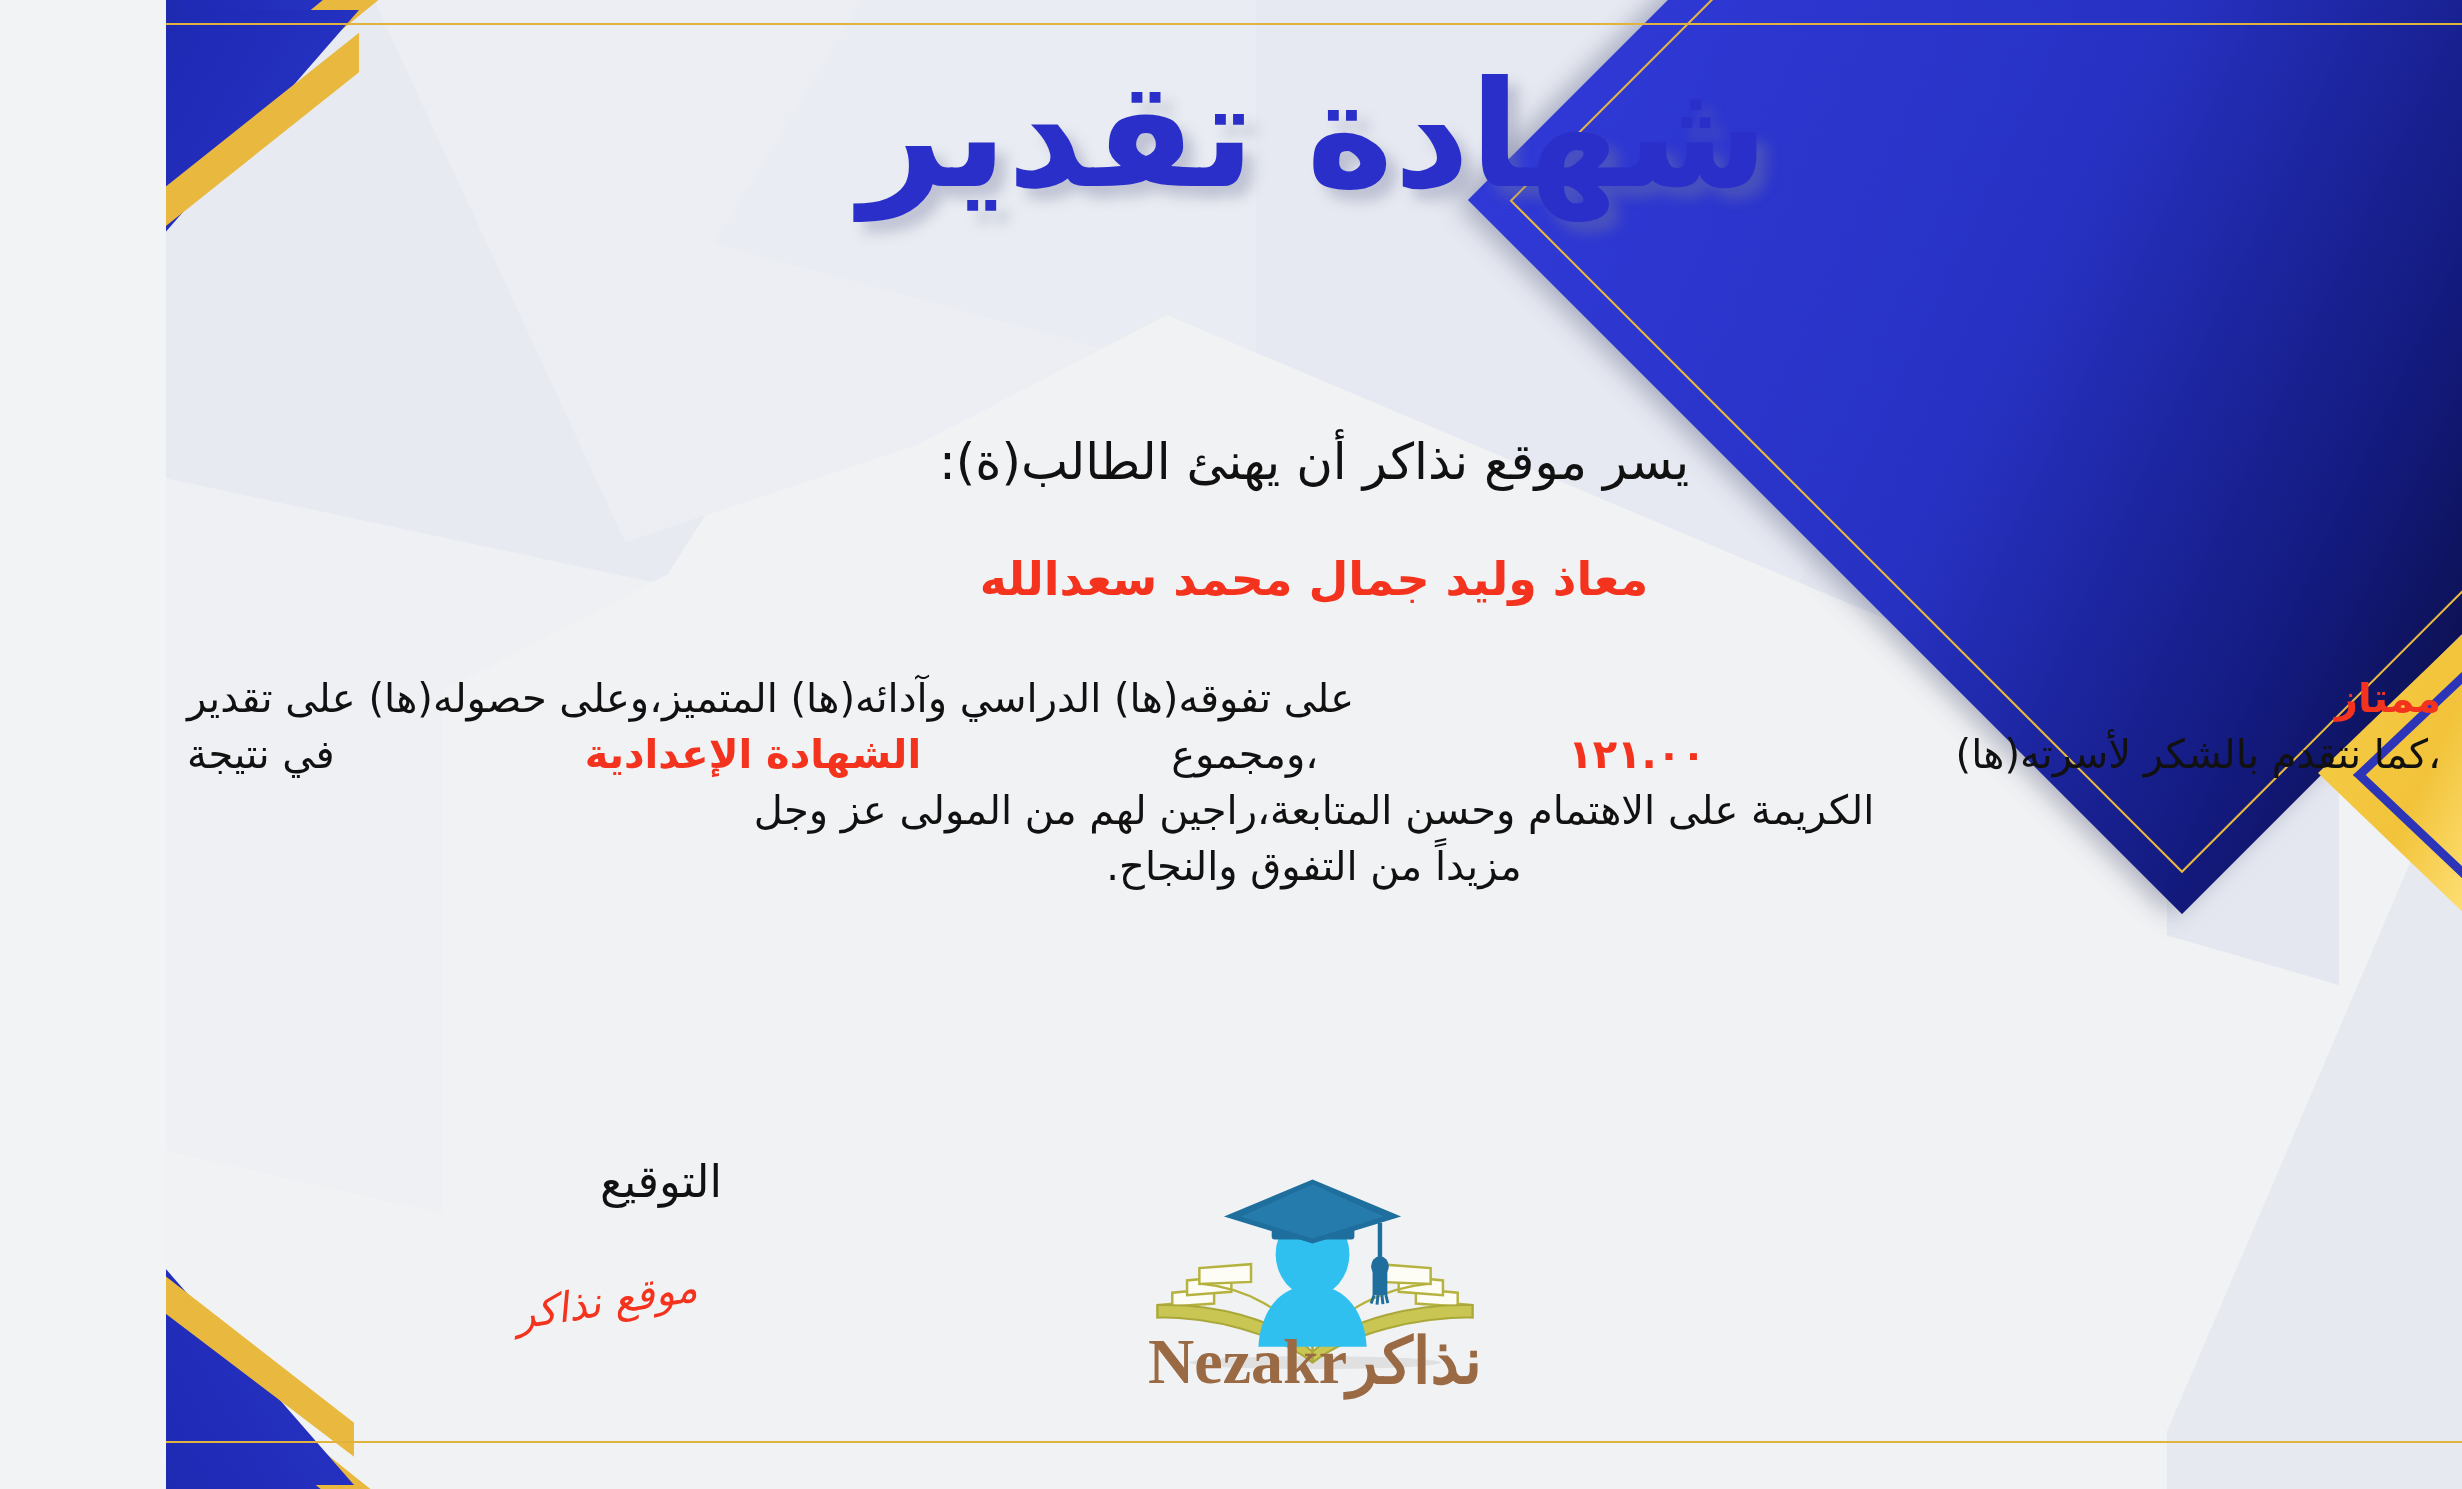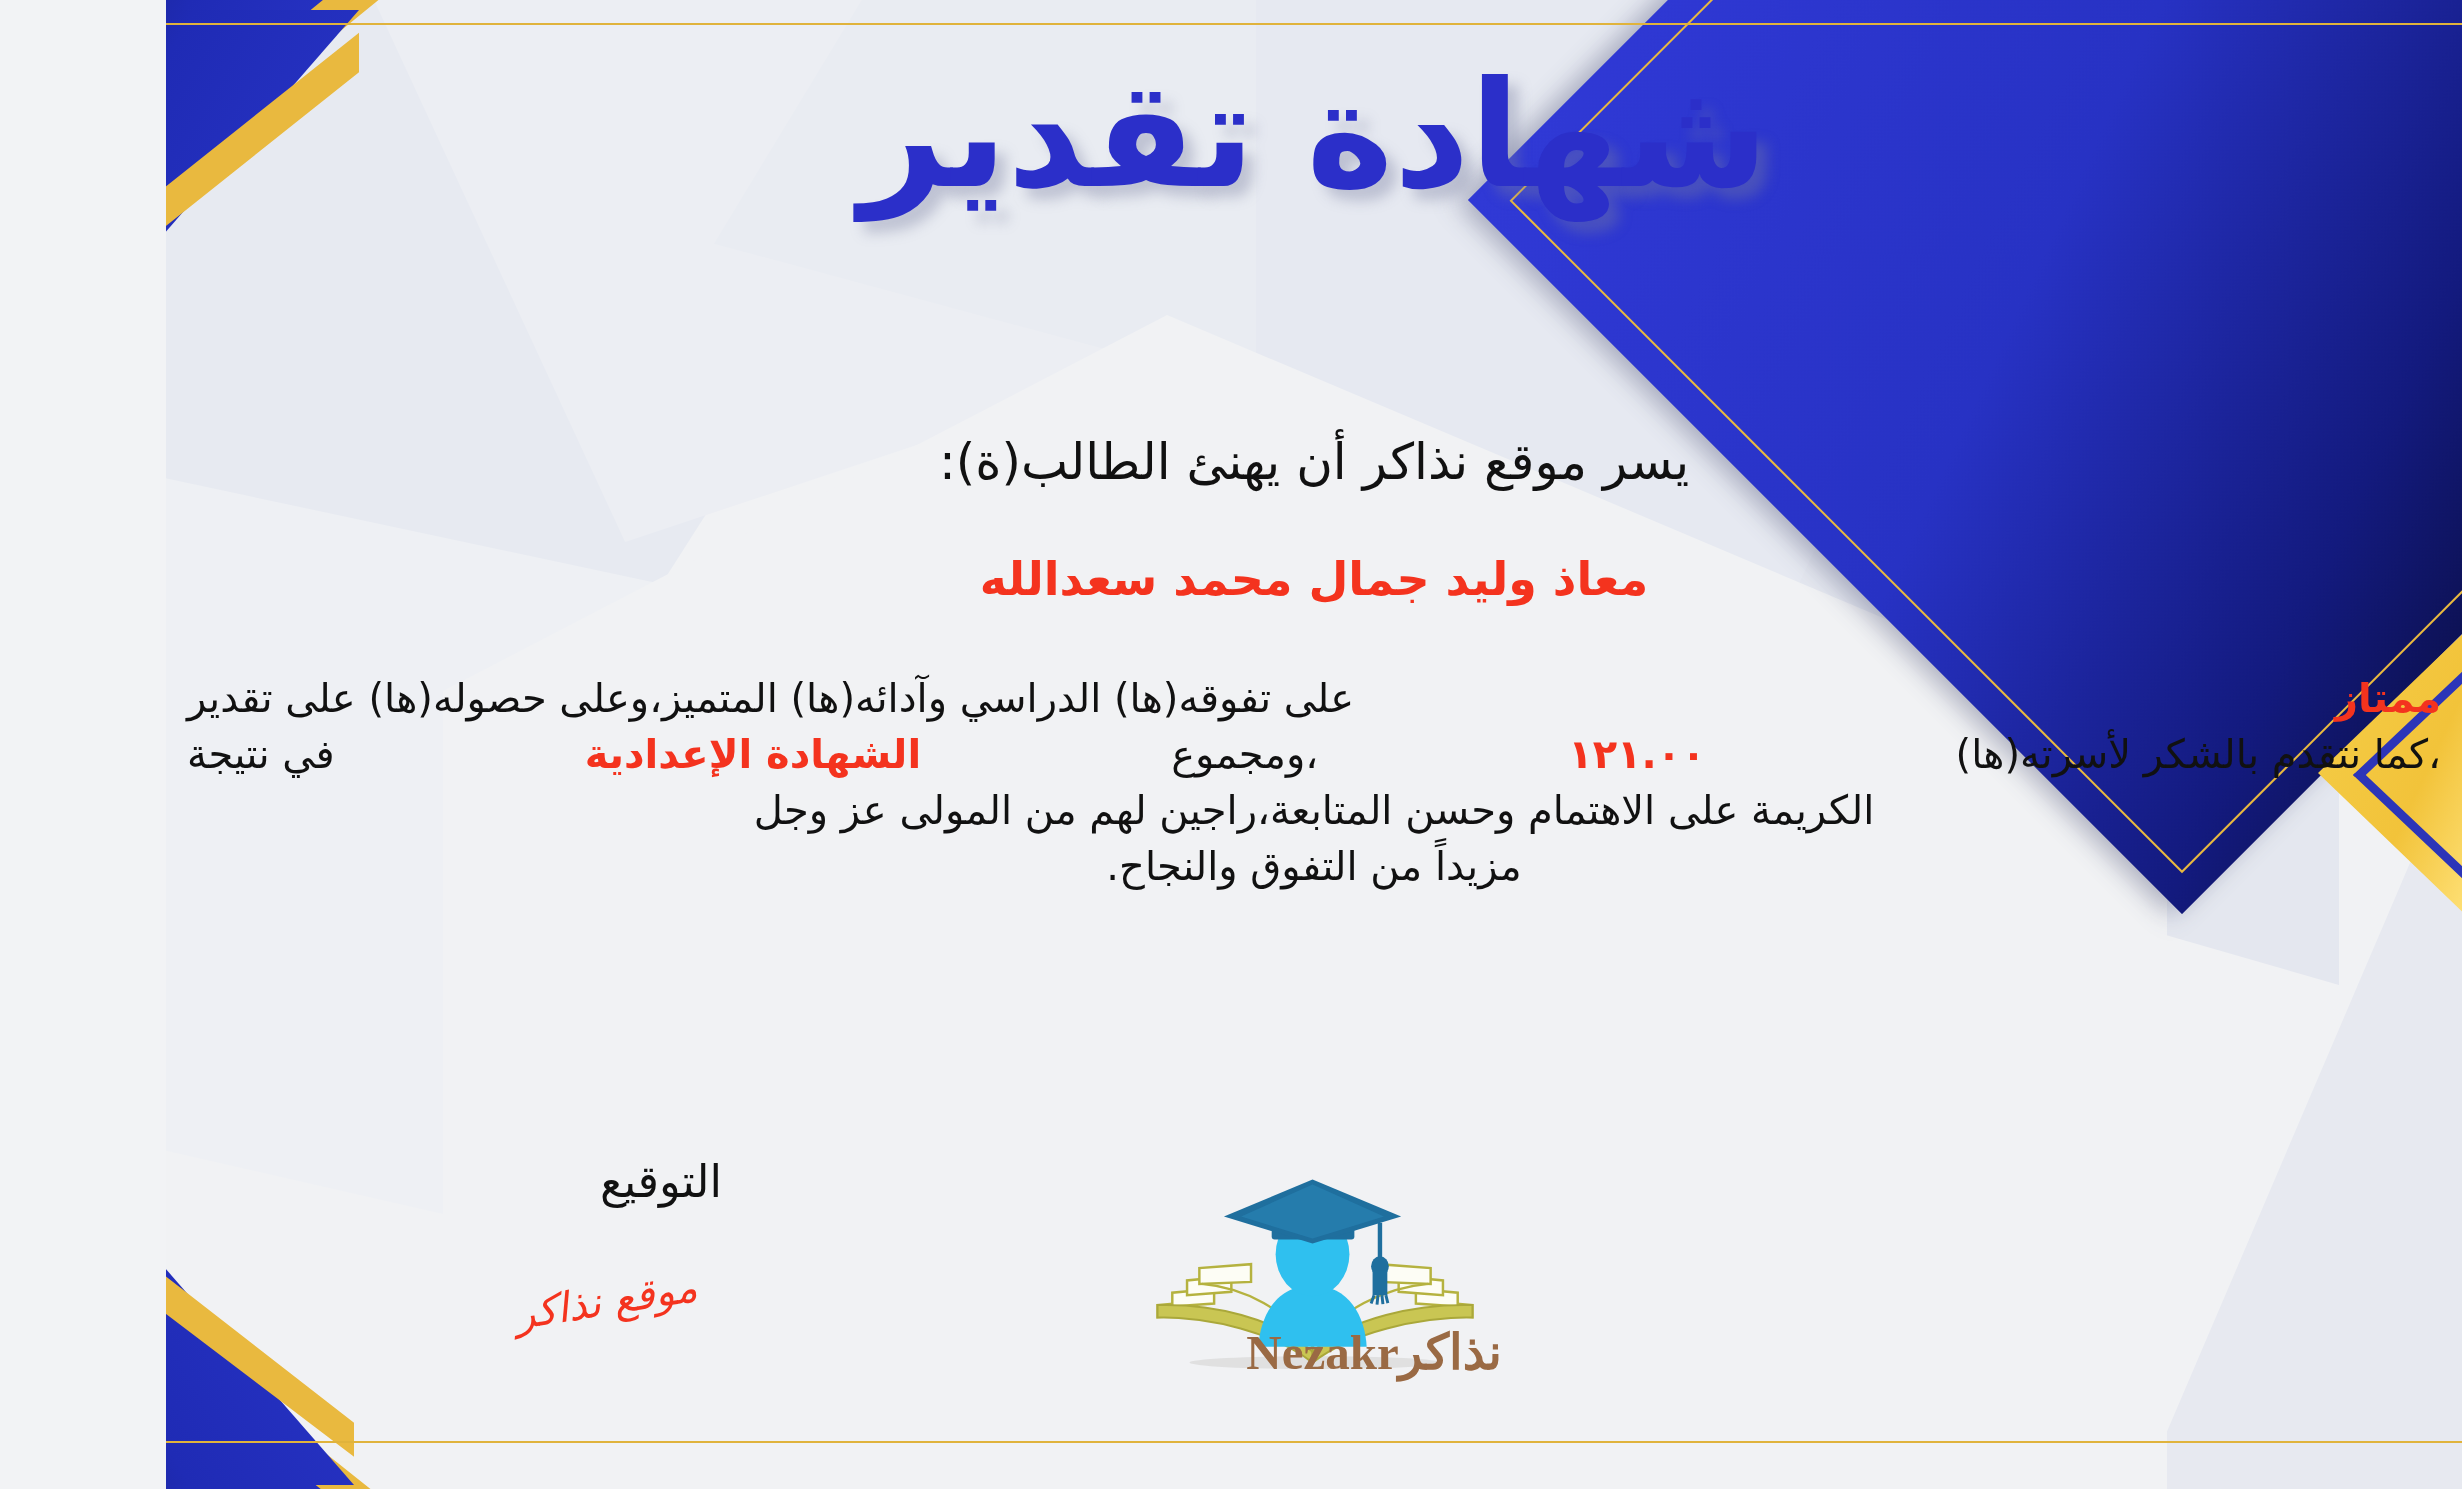--- a/index.html
+++ b/index.html
@@ -197,21 +197,22 @@
     transform-origin:right top;
   }
 
   
   .logo{
     position:absolute;left:1128px;top:1128px;width:374px;height:295px;
   }
   .logo svg{width:100%;height:100%;display:block;}
   .logo-wordmark{
     position:absolute;left:0;right:0;top:195px;
-    font-size:49px;
+    text-align:center;
+    font-size:64px;
     font-weight:bold;
     color:#9a6a44;
     direction:rtl;
     white-space:nowrap;
     font-family:"DejaVu Serif","Liberation Serif",serif;
   }
   .logo-wordmark .latin{
     font-family:"Liberation Serif","DejaVu Serif",serif;
     direction:ltr;display:inline-block;
   }

